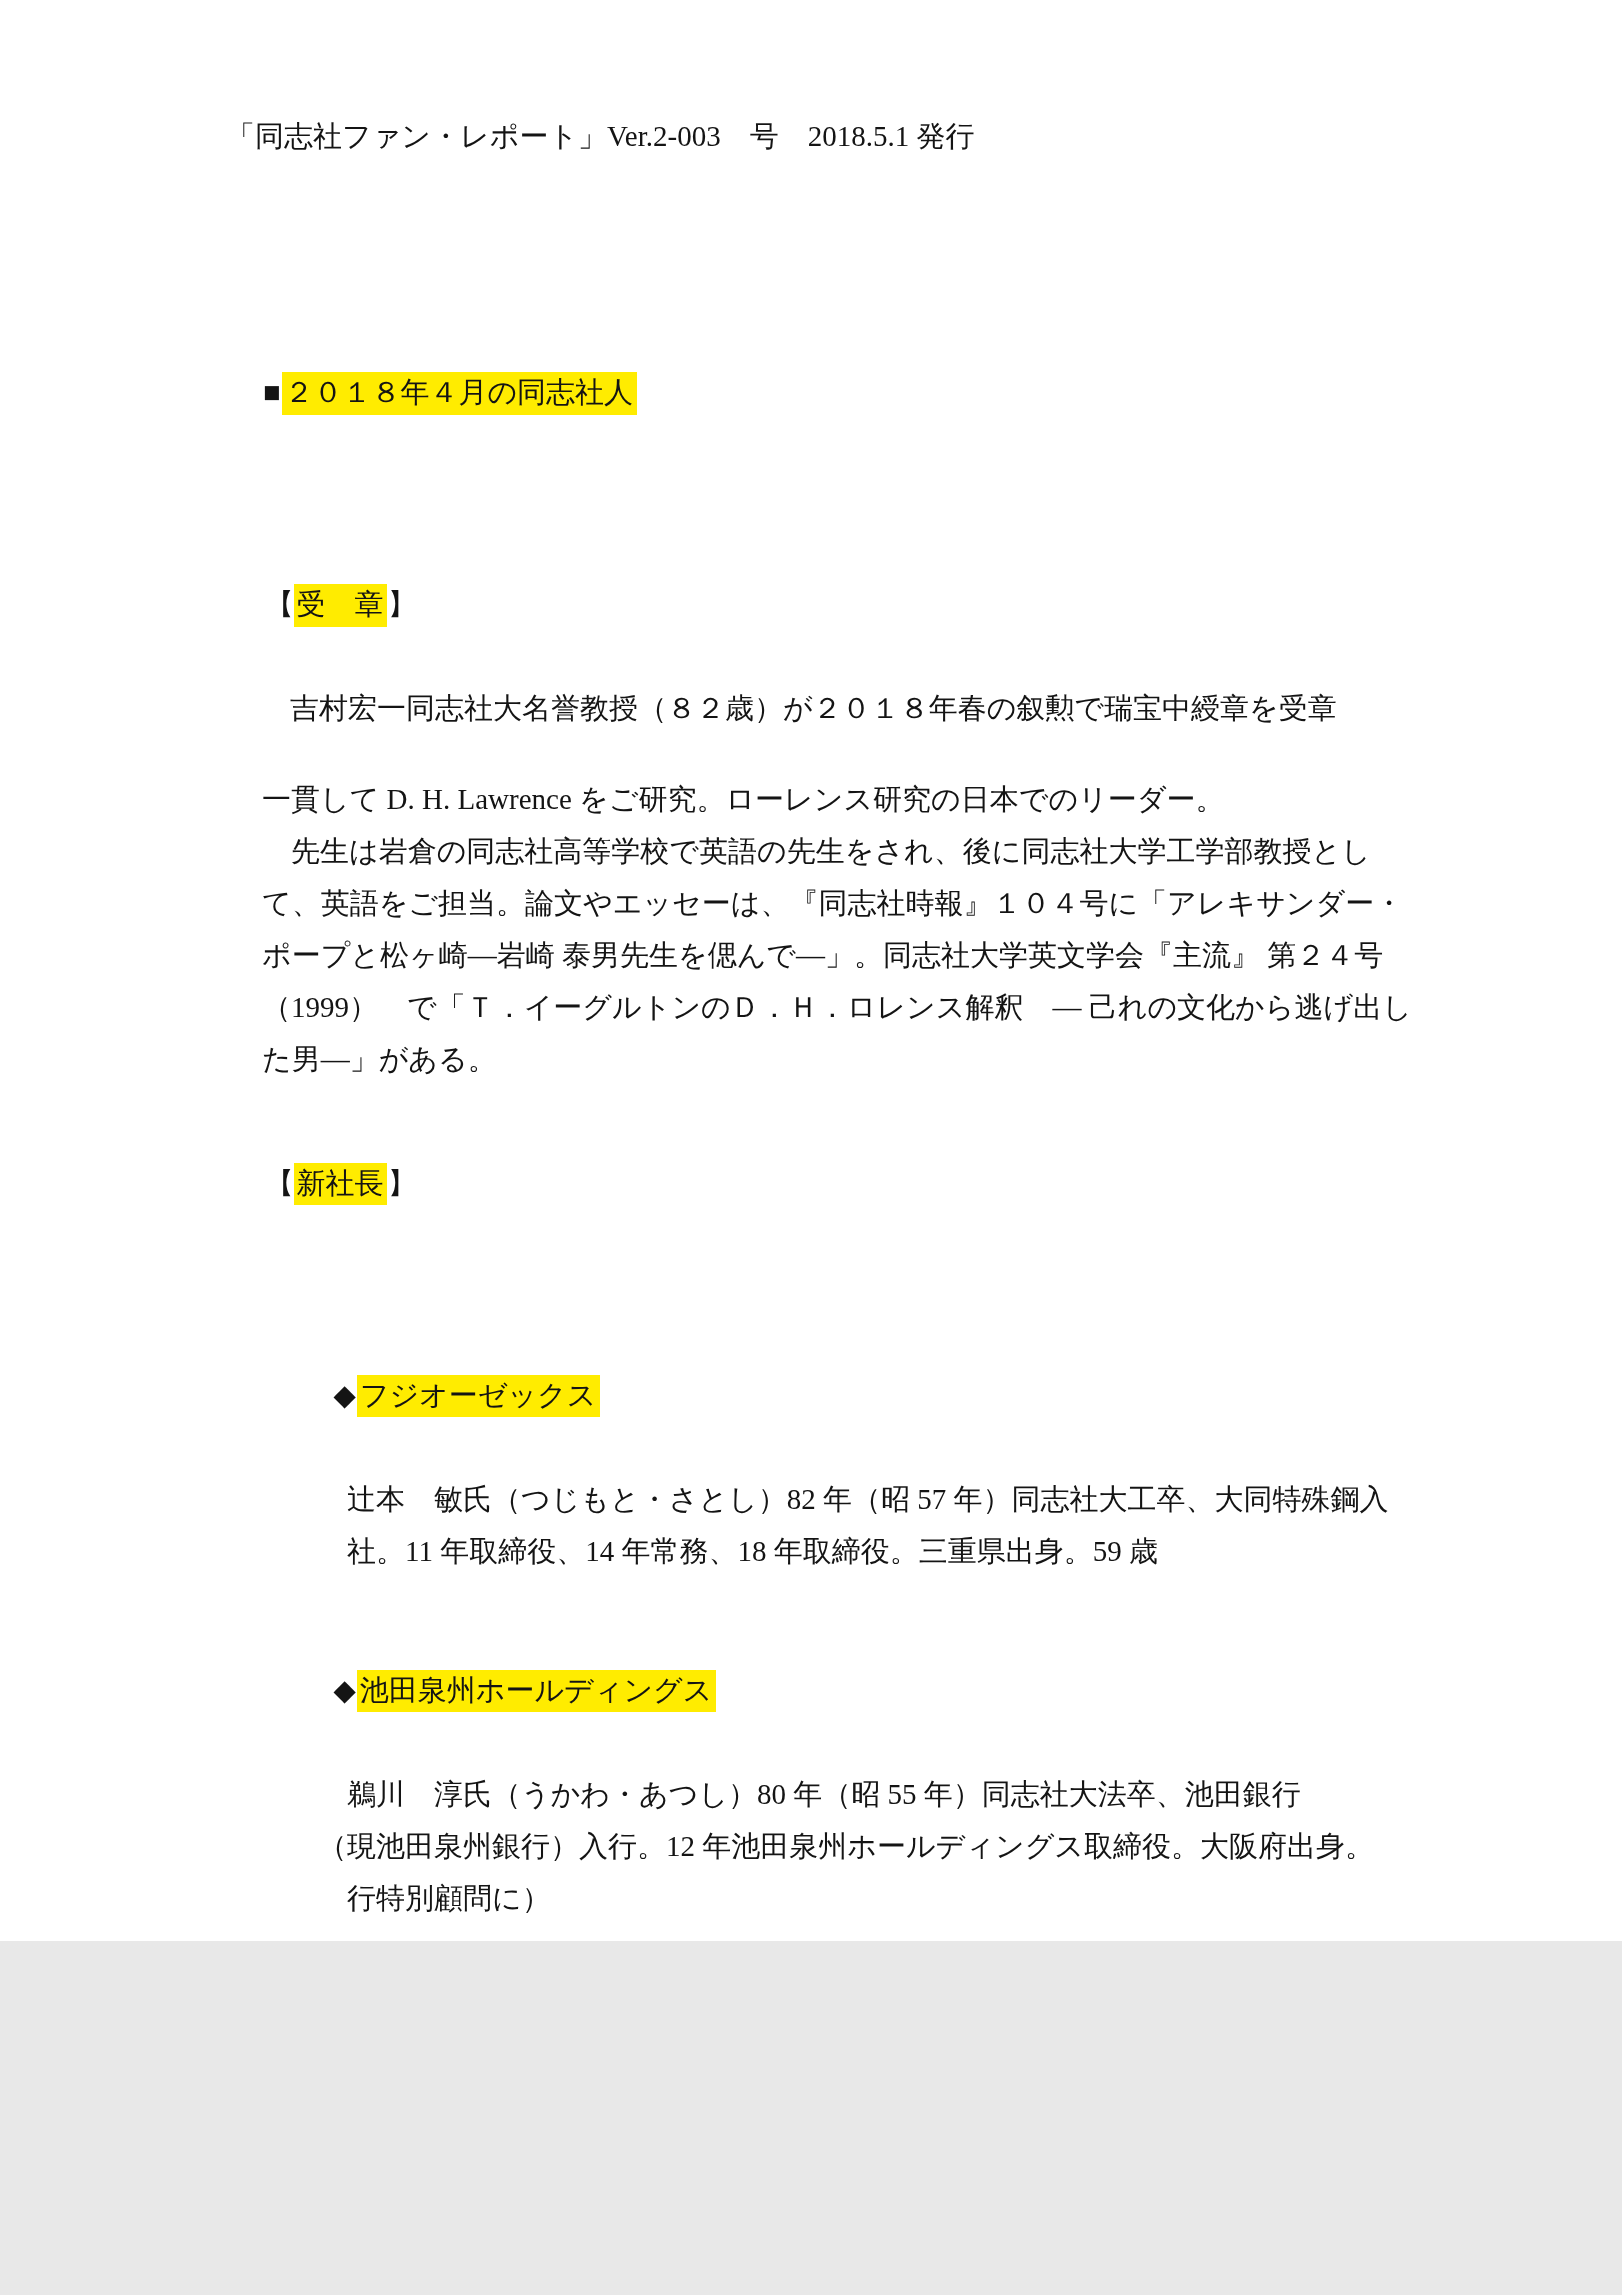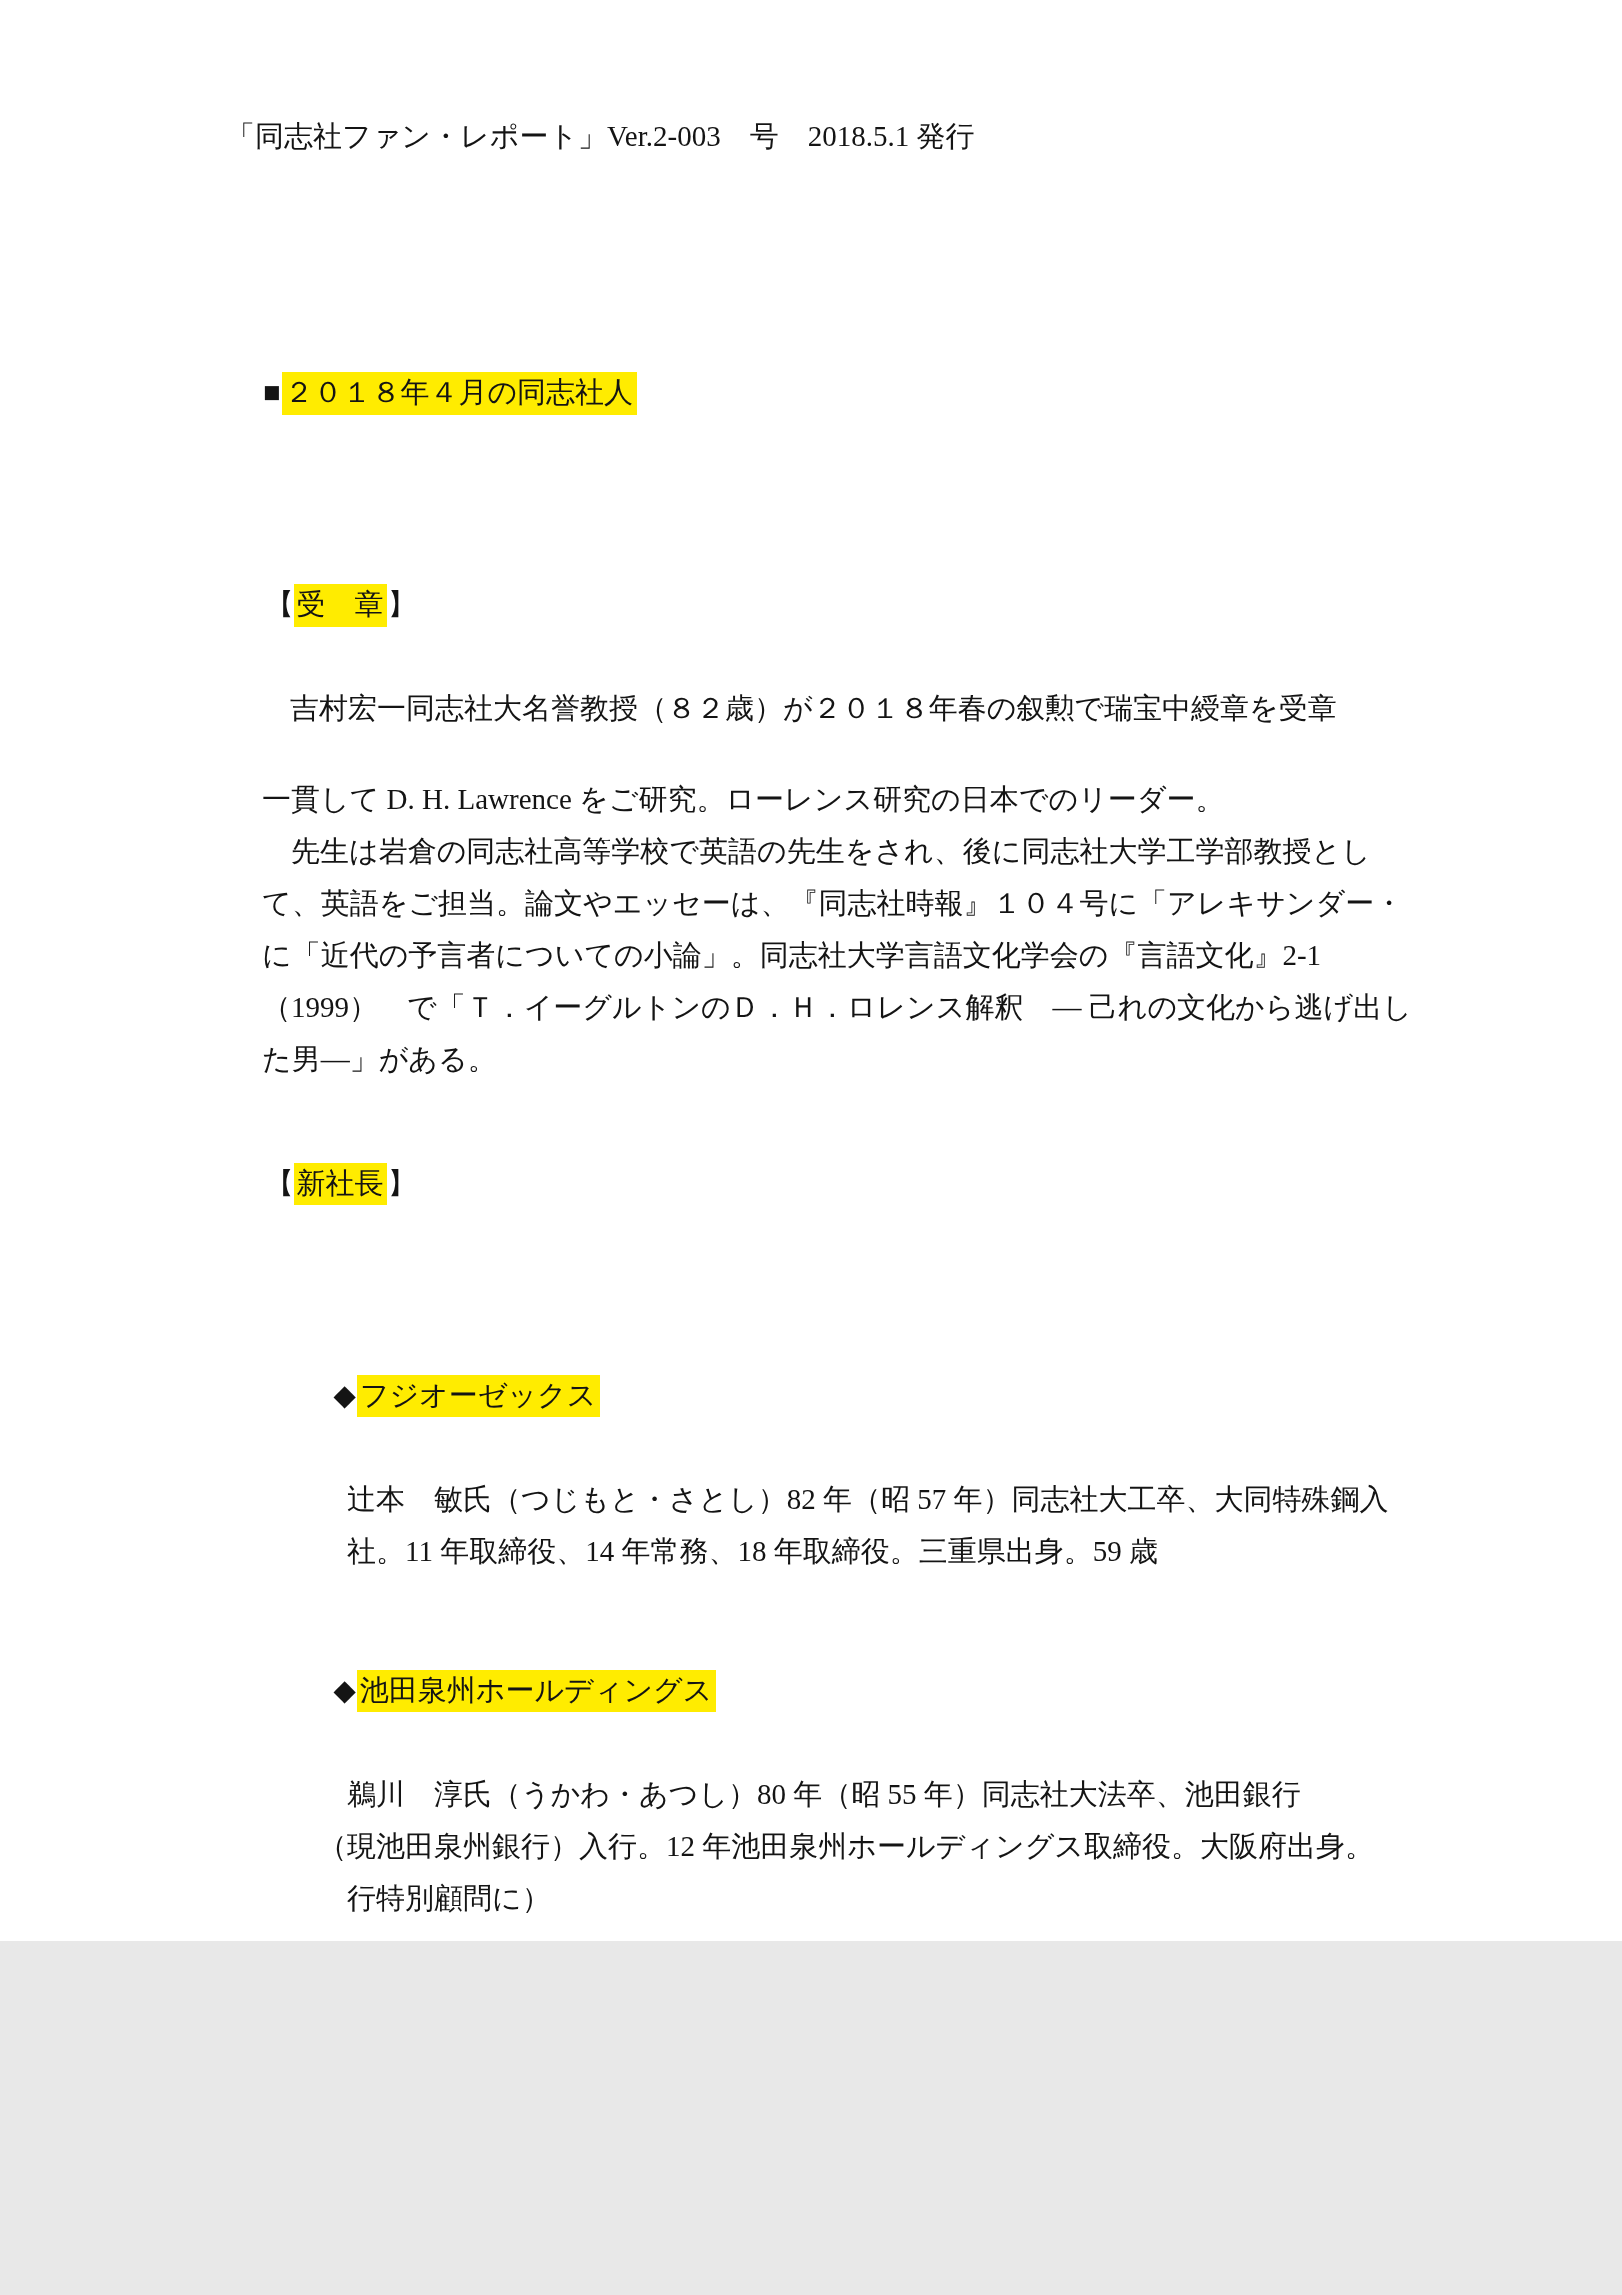--- a/index.html
+++ b/index.html
@@ -57,21 +57,21 @@
   <div class="jusho-heading heading-line">
     <span>【</span><span class="hl">受　章</span><span>】</span>
   </div>
 
   <div class="lead-line">吉村宏一同志社大名誉教授（８２歳）が２０１８年春の叙勲で瑞宝中綬章を受章</div>
 
   <div class="jusho-body">
       <div class="line">一貫して D. H. Lawrence をご研究。ローレンス研究の日本でのリーダー。</div>
       <div class="line">　先生は岩倉の同志社高等学校で英語の先生をされ、後に同志社大学工学部教授とし</div>
       <div class="line">て、英語をご担当。論文やエッセーは、『同志社時報』１０４号に「アレキサンダー・</div>
-      <div class="line">に「近代の予言者についての小論」。同志社大学言語文化学会の『言語文化』2-1</div>
+      <div class="line">ポープと松ヶ崎―岩崎 泰男先生を偲んで―」。同志社大学英文学会『主流』 第２４号</div>
       <div class="line">（1999）　で「Ｔ．イーグルトンのＤ．Ｈ．ロレンス解釈　― 己れの文化から逃げ出し</div>
       <div class="line">た男―」がある。</div>
     </div>
 
   <div class="shinshacho-heading heading-line">
     <span>【</span><span class="hl">新社長</span><span>】</span>
   </div>
 
   <div class="company block-fuji">
     <div class="heading-line">

